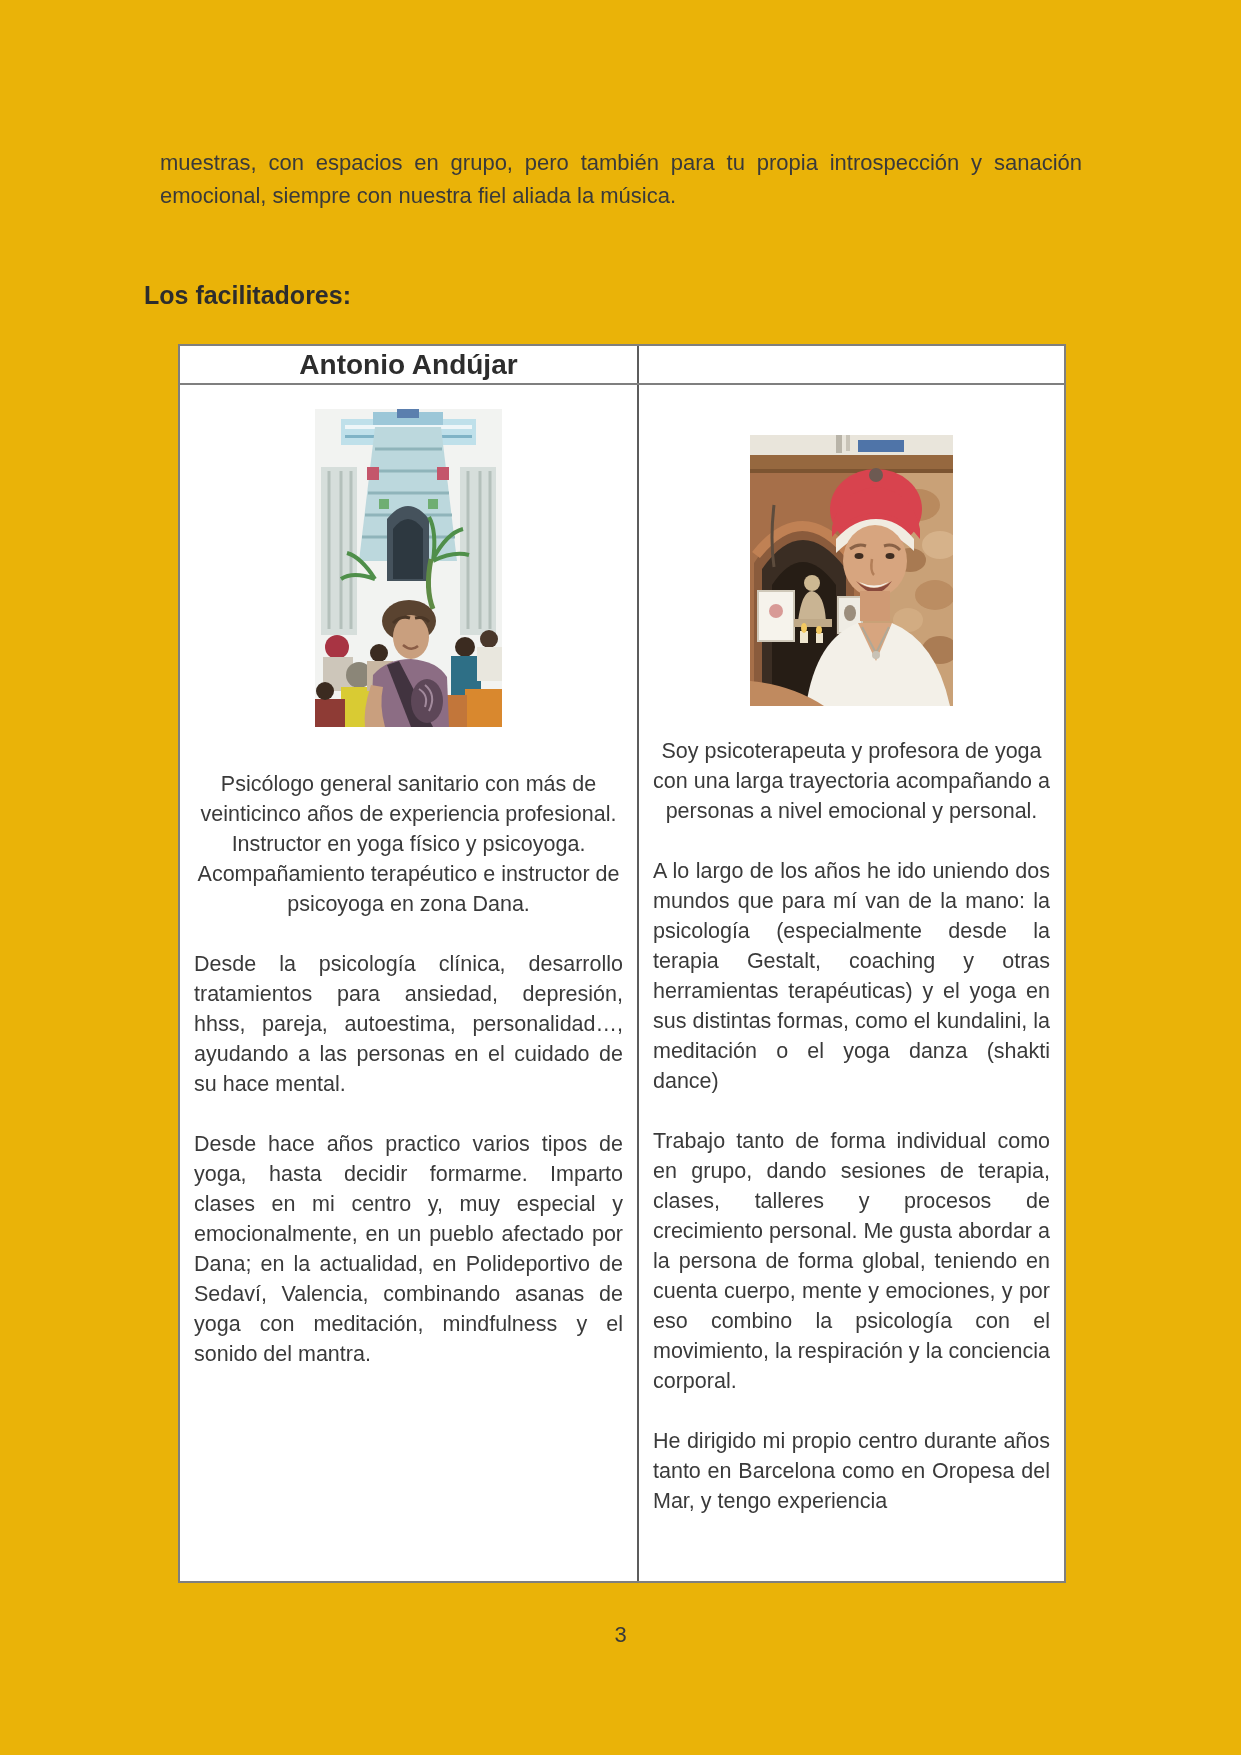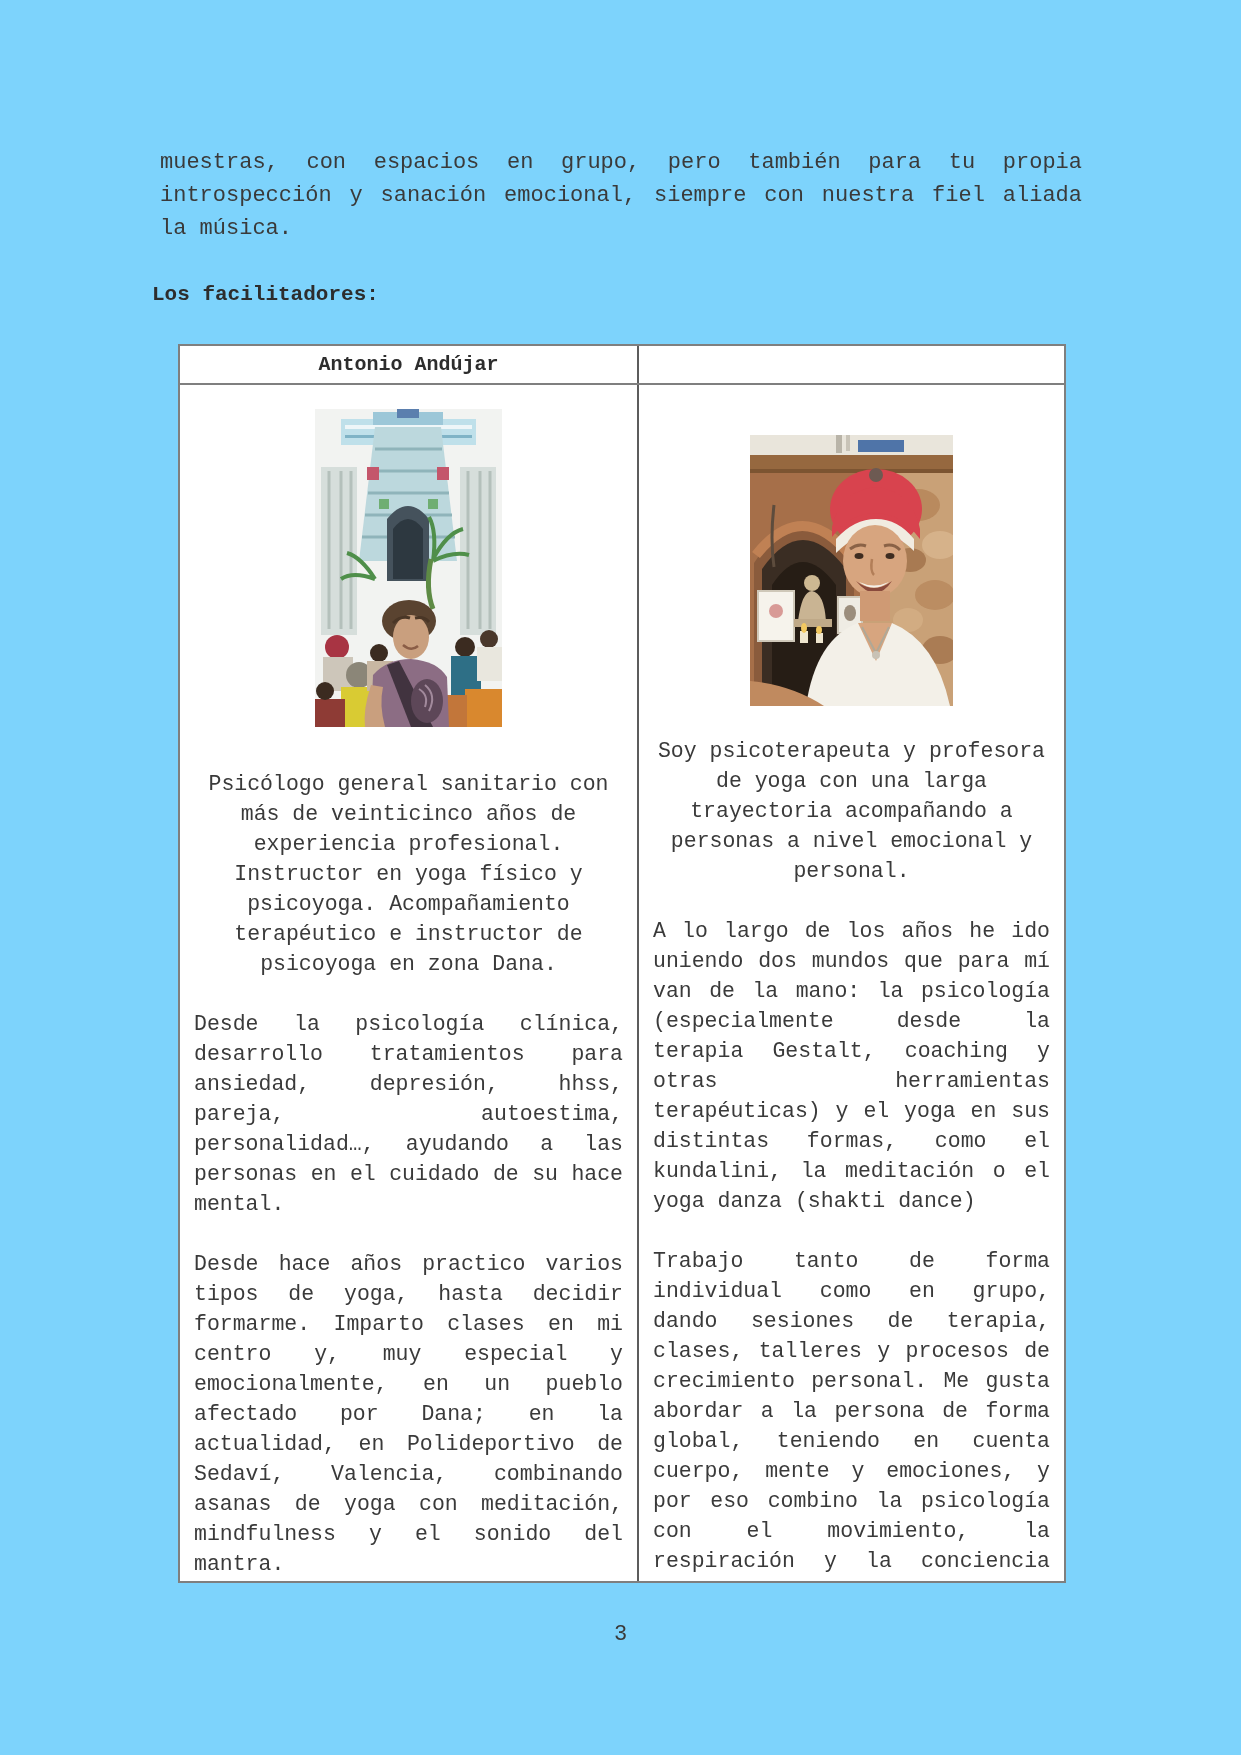--- a/index.html
+++ b/index.html
@@ -1,40 +1,40 @@
 <!DOCTYPE html>
 <html><head>
 <meta charset="utf-8">
 <style>
   html,body{margin:0;padding:0;background:#ffffff;}
   .page{
     position:relative;
     width:1241px;height:1755px;
-    background:#7dd3fc;
-    font-family:Liberation Mono, monospace;
+    background:#eab308;
+    font-family:Liberation Sans, sans-serif;
     color:#3a3a3a;
     overflow:hidden;
   }
   .intro{
     position:absolute;left:160px;top:146px;width:922px;
     margin:0;font-size:22px;line-height:33px;text-align:justify;
   }
   .heading{
-    position:absolute;left:152px;top:280px;margin:0;
-    font-size:21px;font-weight:700;color:#2d2d2d;line-height:30px;
+    position:absolute;left:144px;top:280px;margin:0;
+    font-size:25px;font-weight:700;color:#2d2d2d;line-height:30px;
   }
   .ftable{
     position:absolute;left:178px;top:344px;width:888px;height:1239px;
     border:2px solid #7f7f7f;box-sizing:border-box;
     display:flex;flex-direction:column;background:#fff;
   }
   .thead{display:flex;flex:0 0 auto;height:39px;border-bottom:2px solid #7f7f7f;box-sizing:border-box;}
   .th{
     display:flex;align-items:center;justify-content:center;
-    font-weight:700;font-size:20px;color:#2d2d2d;box-sizing:border-box;
+    font-weight:700;font-size:28px;color:#2d2d2d;box-sizing:border-box;
   }
   .th-left{width:459px;border-right:2px solid #5c5c5c;}
   .th-right{flex:1;}
   .tbody{display:flex;flex:1;min-height:0;}
   .cell{box-sizing:border-box;overflow:hidden;padding:16px 14px;}
   .cell-left{width:459px;border-right:2px solid #5c5c5c;}
   .cell-right{flex:1;}
   .photo{display:block;margin:0 auto;}
   .photo-left{width:187px;height:318px;margin-top:8px;}
   .photo-right{width:203px;height:271px;margin-top:34px;}

